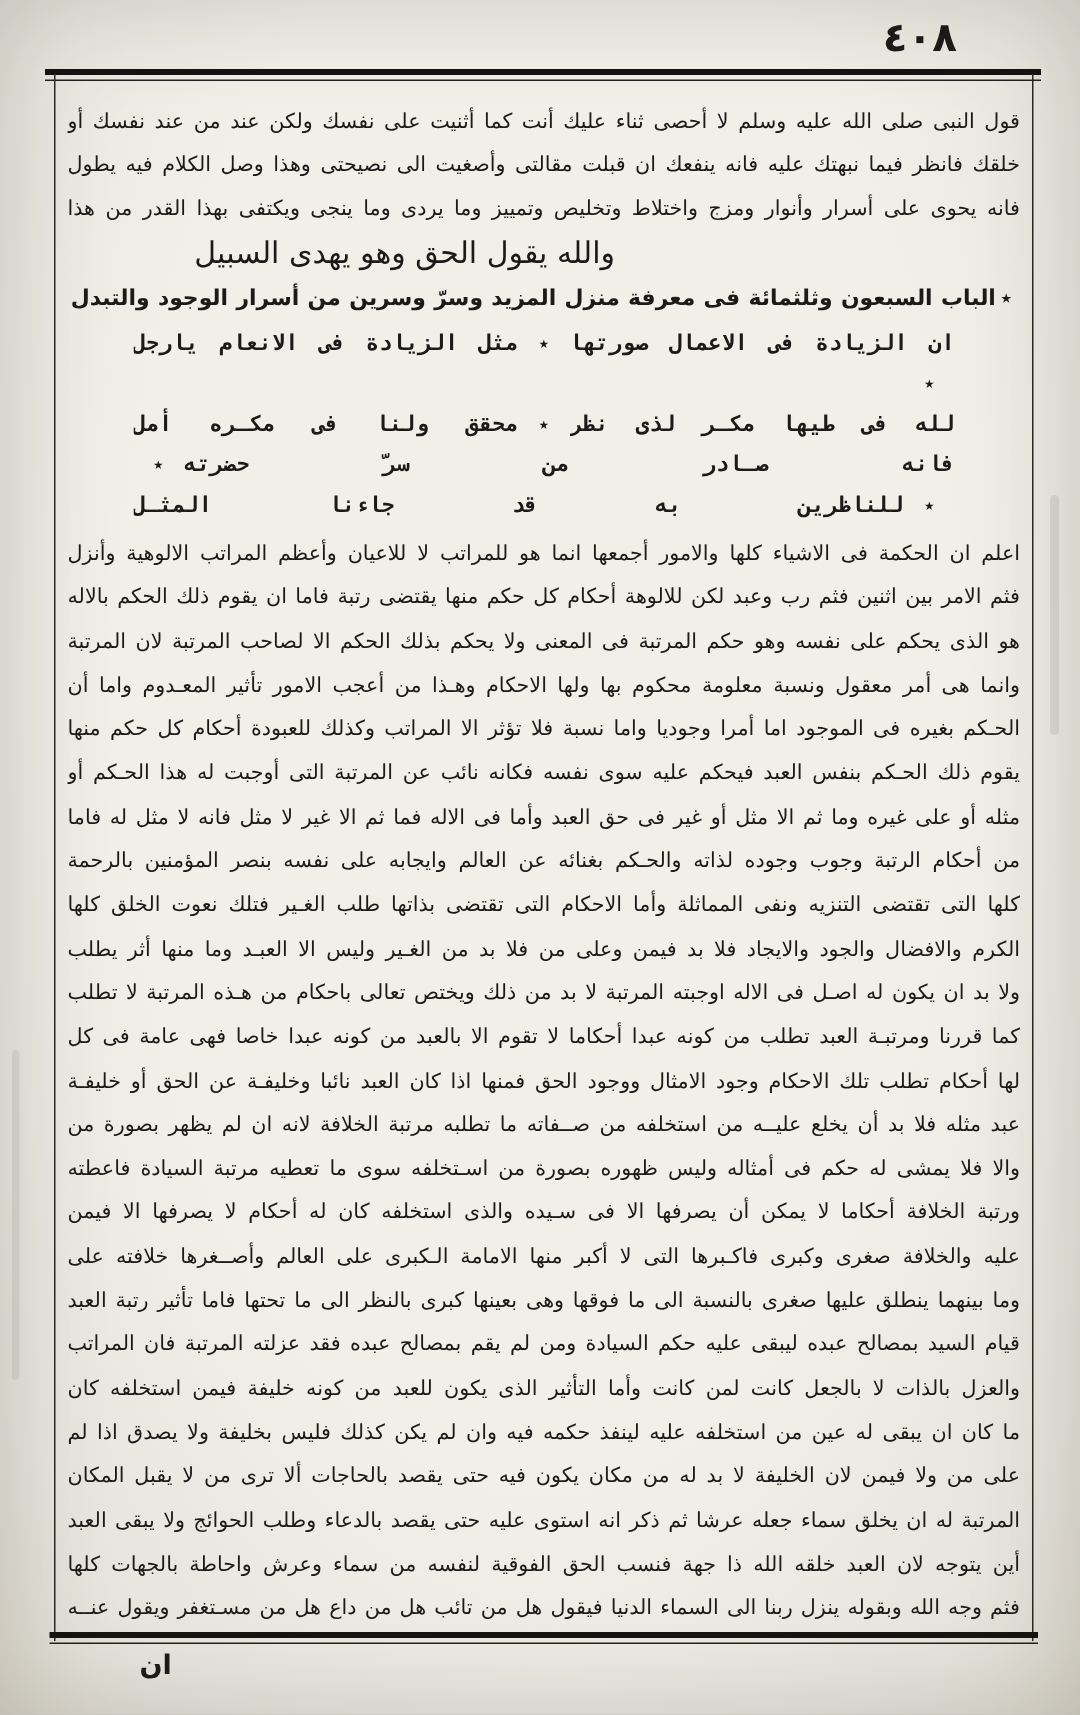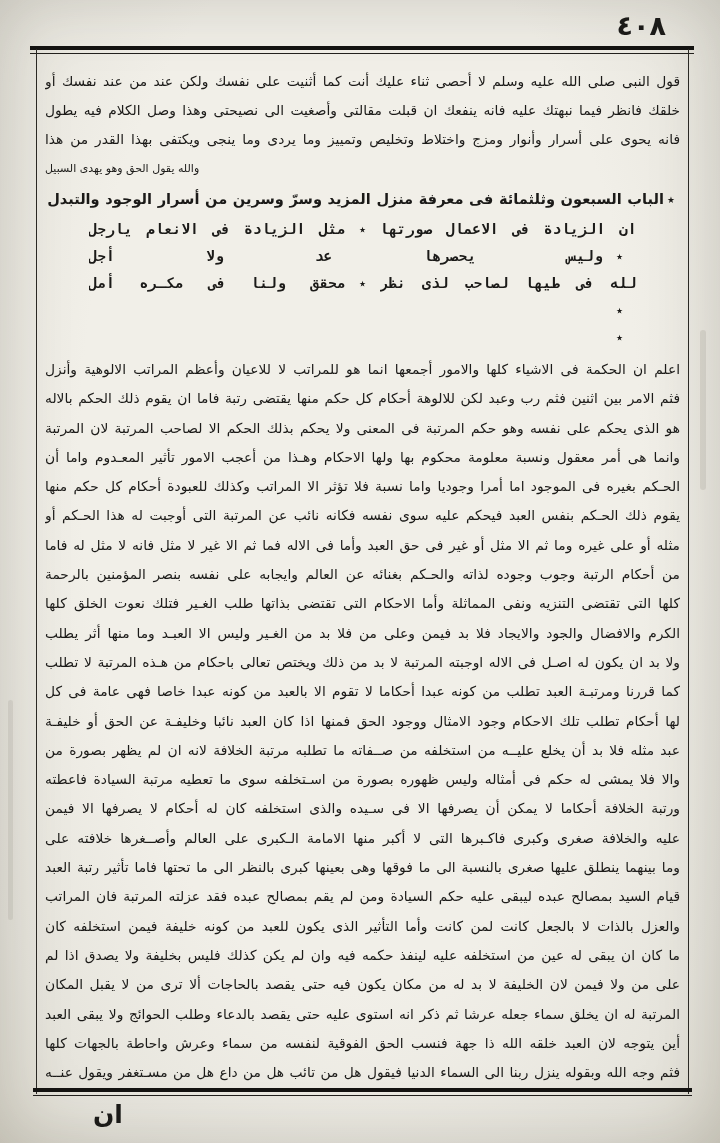--- a/index.html
+++ b/index.html
@@ -8,21 +8,21 @@
     font-family:"DejaVu Sans",sans-serif;
     background:#d8d6cf;
   }
   .scan-page{
     position:relative;width:720px;height:1143px;
     background:radial-gradient(ellipse at 50% 40%, #f1efe8 55%, #e6e4dc 85%, #dddacf 100%);
     box-shadow:inset 0 0 70px rgba(70,62,48,.22);
     color:#1b1a18;
   }
   .page-number{
-    position:absolute;top:10px;right:54px;
+    position:absolute;top:10px;right:82px;
     font-size:27px;font-weight:bold;direction:rtl;
     letter-spacing:2px;
   }
   .rule{
     position:absolute;left:30px;right:26px;height:3px;
     border-top:4px solid #141311;border-bottom:1.3px solid #22201d;
   }
   .rule-top{top:46px;}
   .rule-bottom{top:1088px;left:33px;right:28px;}
   .frame{
@@ -33,42 +33,42 @@
     position:absolute;top:58px;left:45px;right:40px;bottom:56px;
     direction:rtl;
   }
   .jline{
     text-align:justify;text-align-last:justify;
     font-size:13.8px;line-height:29px;height:29px;overflow:hidden;
     word-spacing:1px;
   }
   .opening{margin-top:9px;}
   .opening-last{
-    font-size:11px;line-height:29px;height:29px;overflow:hidden;
-    text-align:left;padding-right:270px;
+    font-size:20px;line-height:29px;height:29px;overflow:hidden;
+    text-align:right;padding-right:270px;
   }
   .chapter-heading{
     height:31px;line-height:31px;text-align:center;
     font-size:14.6px;font-weight:bold;overflow:hidden;
     word-spacing:0.5px;
   }
   .ornament{font-weight:bold;padding:0 3px;}
   .poem{width:548px;margin:2px auto 4px auto;}
   .poem-row{
     display:flex;align-items:baseline;
     height:27px;line-height:27px;overflow:hidden;
     font-size:14.6px;font-weight:bold;
   }
   .hemi{flex:1 1 0;text-align:justify;text-align-last:justify;overflow:hidden;font-family:Liberation Mono, monospace;}
   .poem-star{flex:0 0 34px;text-align:center;font-weight:bold;font-size:13px;}
   .body-block{margin-top:2px;}
   .body-block .jline{height:29.3px;line-height:29.3px;}
   .catchword{
     position:absolute;top:1100px;left:93px;
-    font-size:25px;font-weight:bold;direction:rtl;
+    font-size:18px;font-weight:bold;direction:rtl;
   }
   .noise1{position:absolute;top:330px;left:700px;width:6px;height:160px;background:rgba(90,80,65,.12);border-radius:4px;}
   .noise2{position:absolute;top:700px;left:8px;width:5px;height:220px;background:rgba(90,80,65,.10);border-radius:4px;}
 </style>
 </head>
 <body>
 
 <div class="scan-page">
 
   <div class="page-number">٤٠٨</div>
@@ -93,32 +93,33 @@
     </div>
 
     <div class="poem">
       <div class="poem-row">
         <div class="hemi">ان الزيادة فى الاعمال صورتها</div>
         <div class="poem-star">٭</div>
         <div class="hemi">مثل الزيادة فى الانعام يارجل</div>
       </div>
       <div class="poem-row">
         <div class="poem-star">٭</div>
-        <div class="hemi">وليس يحصرها عد ولا أجل</div>
       </div>
       <div class="poem-row">
-        <div class="hemi">لله فى طيها لصاحب لذى نظر</div>
+        <div class="hemi">لله فى طيها مكـر لذى نظر</div>
         <div class="poem-star">٭</div>
         <div class="hemi">محقق ولنا فى مكـره أمل</div>
       </div>
       <div class="poem-row">
+        <div class="hemi">فانه صـادر من سرّ حضرته</div>
         <div class="poem-star">٭</div>
       </div>
       <div class="poem-row">
         <div class="poem-star">٭</div>
+        <div class="hemi">للناظرين به قد جاءنا المثـل</div>
       </div>
     </div>
 
     <div class="body-block">
       <div class="jline">اعلم ان الحكمة فى الاشياء كلها والامور أجمعها انما هو للمراتب لا للاعيان وأعظم المراتب الالوهية وأنزل المراتب العبودية</div>
       <div class="jline">فثم الامر بين اثنين فثم رب وعبد لكن للالوهة أحكام كل حكم منها يقتضى رتبة فاما ان يقوم ذلك الحكم بالاله فيكون</div>
       <div class="jline">هو الذى يحكم على نفسه وهو حكم المرتبة فى المعنى ولا يحكم بذلك الحكم الا لصاحب المرتبة لان المرتبة ليست بوجود عين</div>
       <div class="jline">وانما هى أمر معقول ونسبة معلومة محكوم بها ولها الاحكام وهـذا من أعجب الامور تأثير المعـدوم واما أن يقوم ذلك</div>
       <div class="jline">الحـكم بغيره فى الموجود اما أمرا وجوديا واما نسبة فلا تؤثر الا المراتب وكذلك للعبودة أحكام كل حكم منها رتبة فاما</div>
       <div class="jline">يقوم ذلك الحـكم بنفس العبد فيحكم عليه سوى نفسه فكانه نائب عن المرتبة التى أوجبت له هذا الحـكم أو يحكم على</div>

